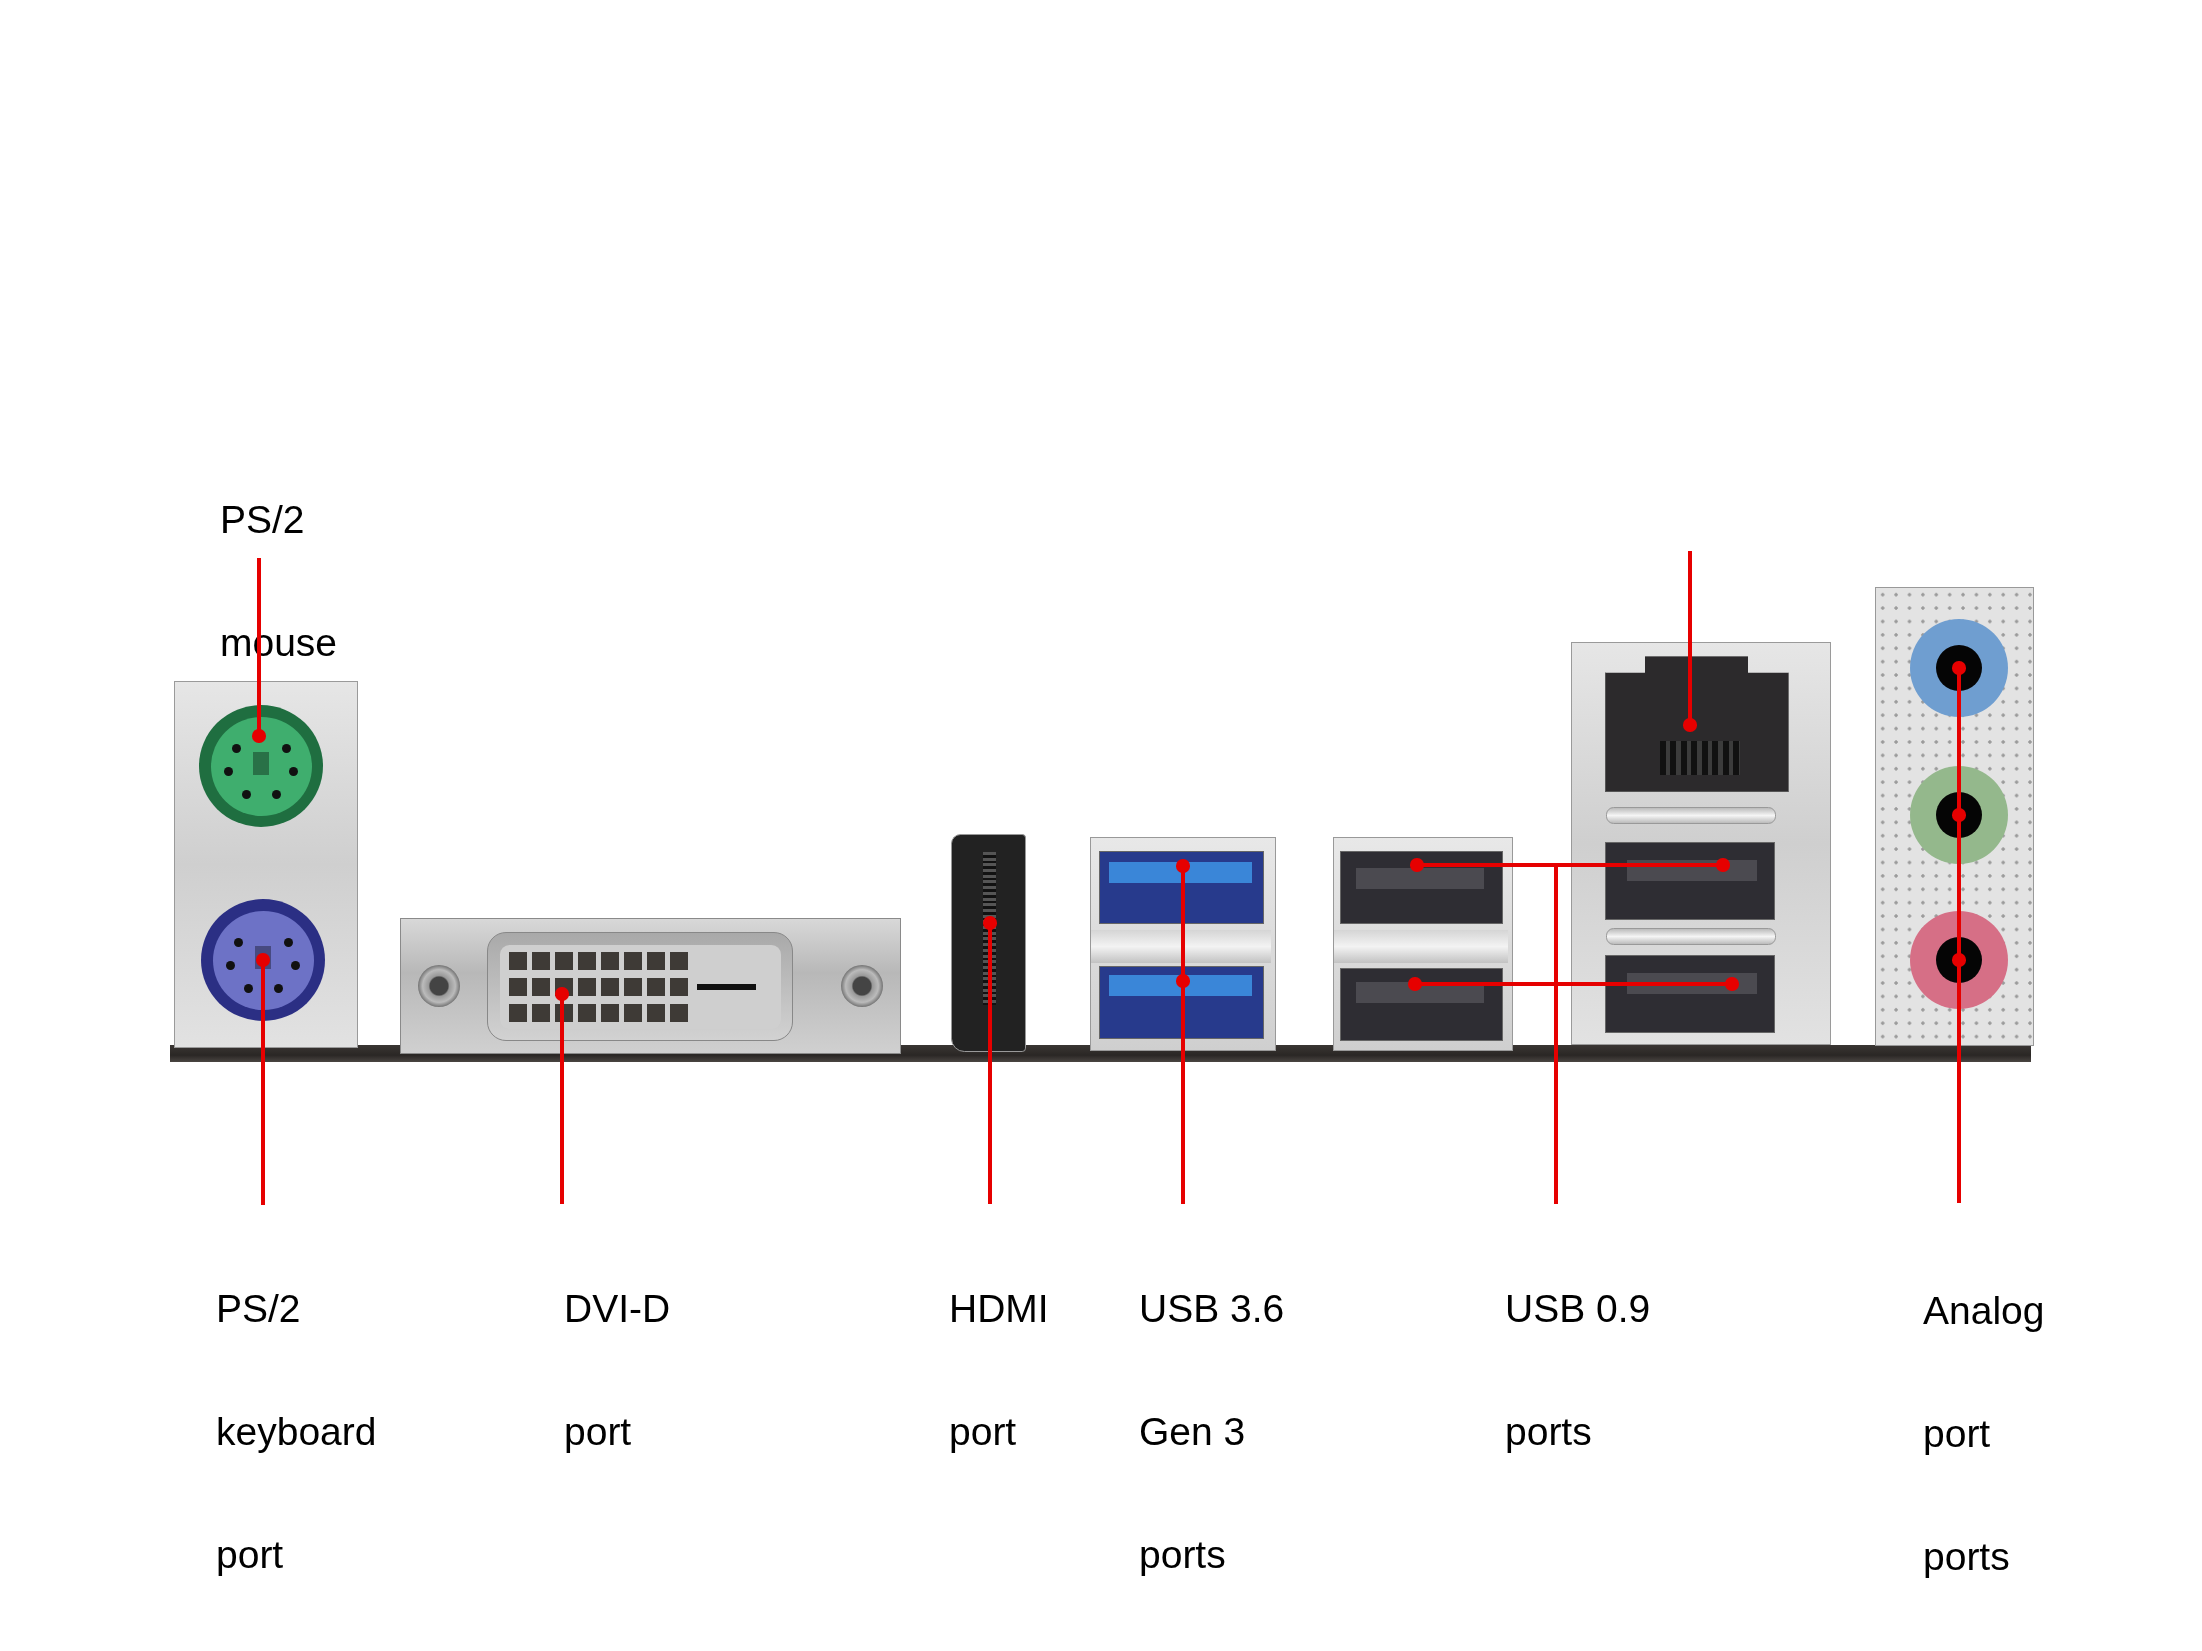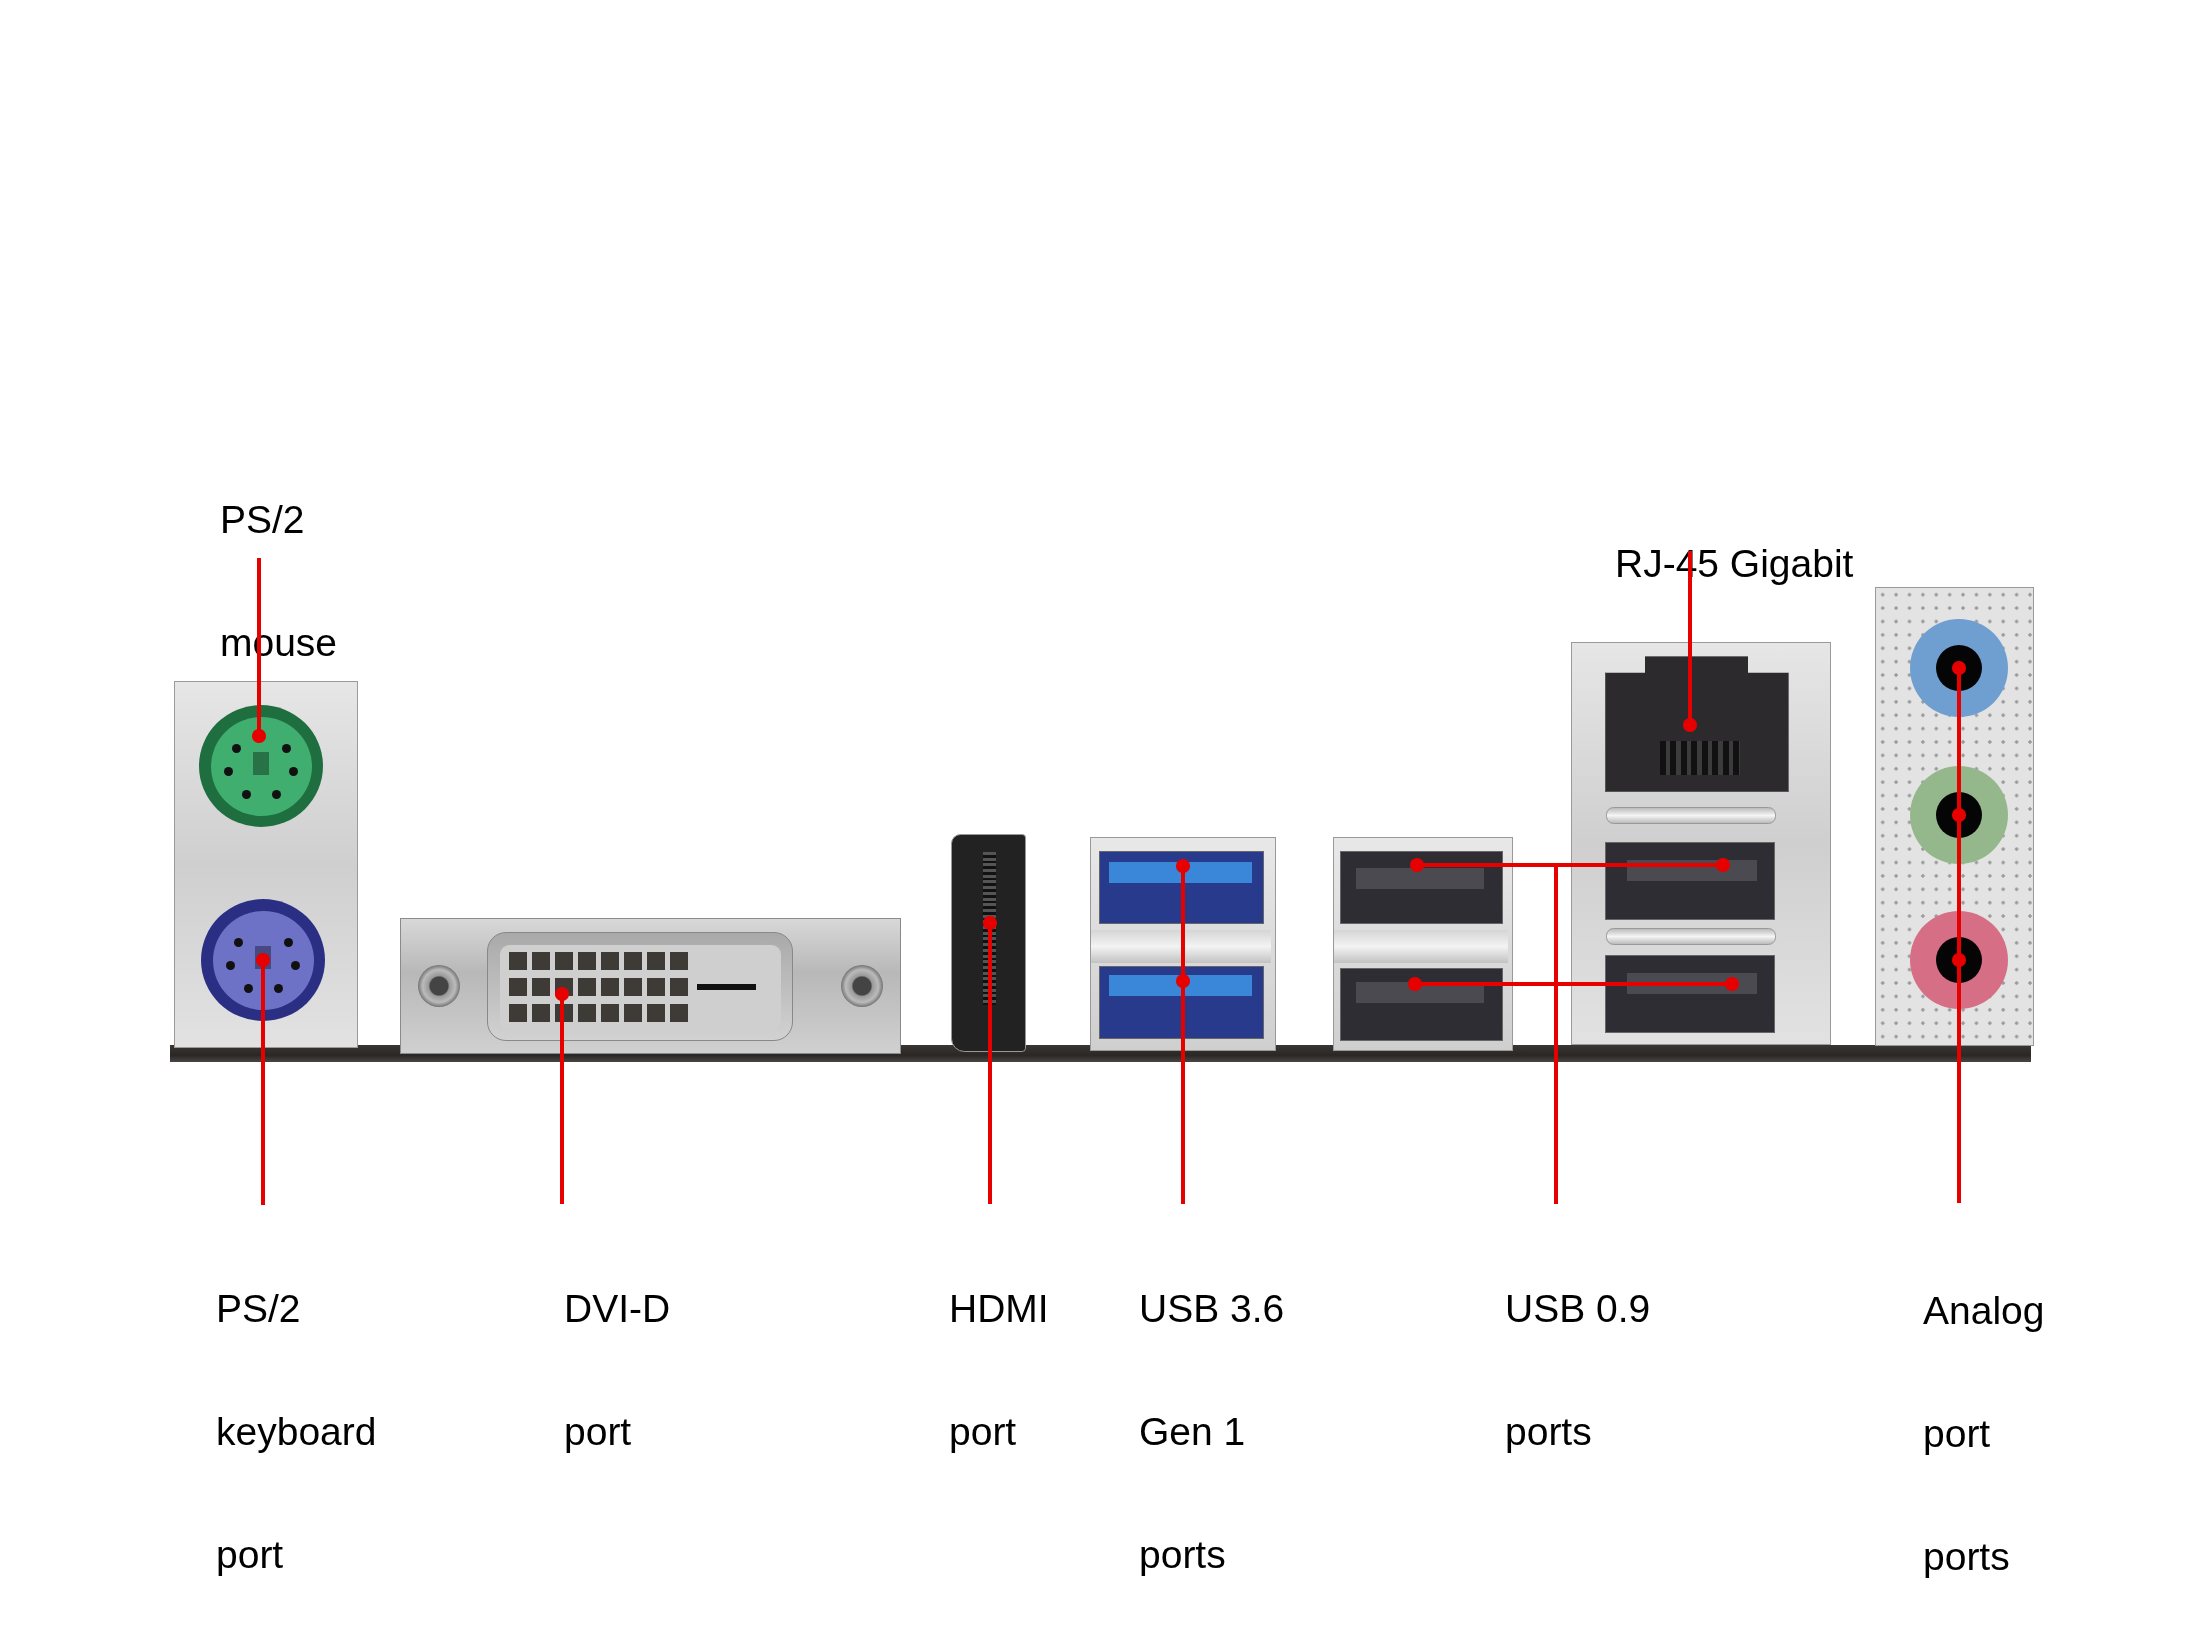--- a/index.html
+++ b/index.html
@@ -58,30 +58,26 @@
   <div class="label" style="left:564px;top:1206px;">
     <div>DVI-D</div>
     <div>port</div>
   </div>
   <div class="label" style="left:949px;top:1206px;">
     <div>HDMI</div>
     <div>port</div>
   </div>
   <div class="label" style="left:1139px;top:1206px;">
     <div>USB 3.6</div>
-    <div>Gen 1</div>
+    <div>Gen 3</div>
     <div>ports</div>
   </div>
   <div class="label" style="left:1505px;top:1206px;">
     <div>USB 0.9</div>
     <div>ports</div>
-  </div>
-  <div class="label" style="left:1615px;top:461px;">
-    <div>RJ-45 Gigabit</div>
-    <div>LAN port</div>
   </div>
   <div class="label" style="left:1923px;top:1208px;">
     <div>Analog</div>
     <div>port</div>
     <div>ports</div>
   </div>
 
   <div class="baseline"></div>
 
   <div class="panel metal" style="left:174px;top:681px;width:182px;height:365px;"></div>

